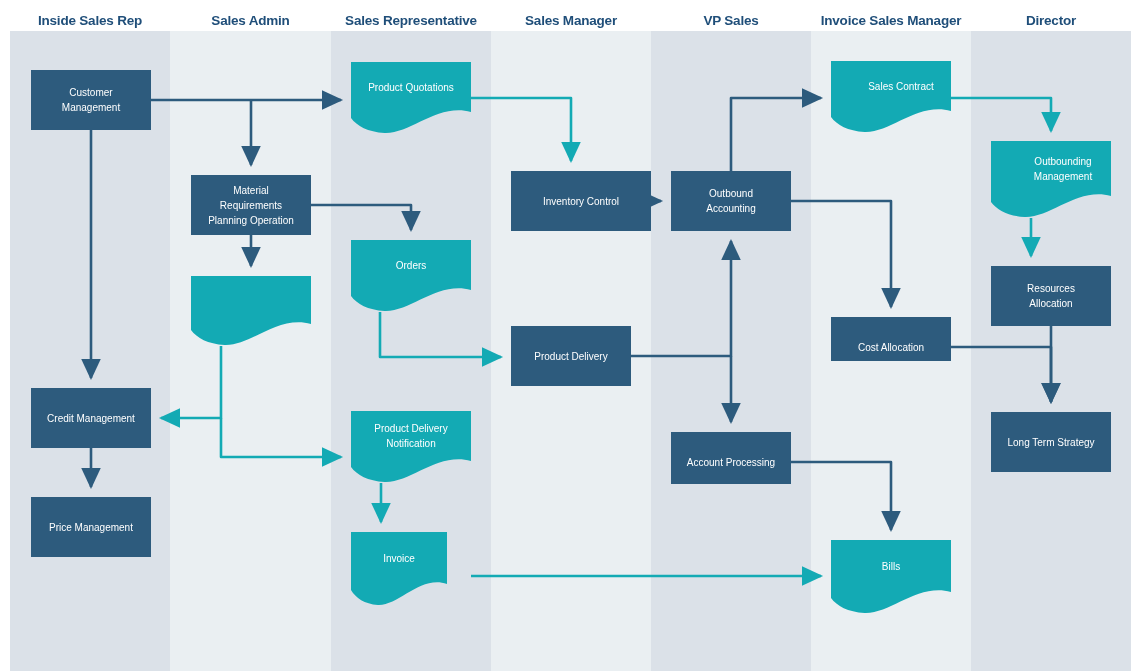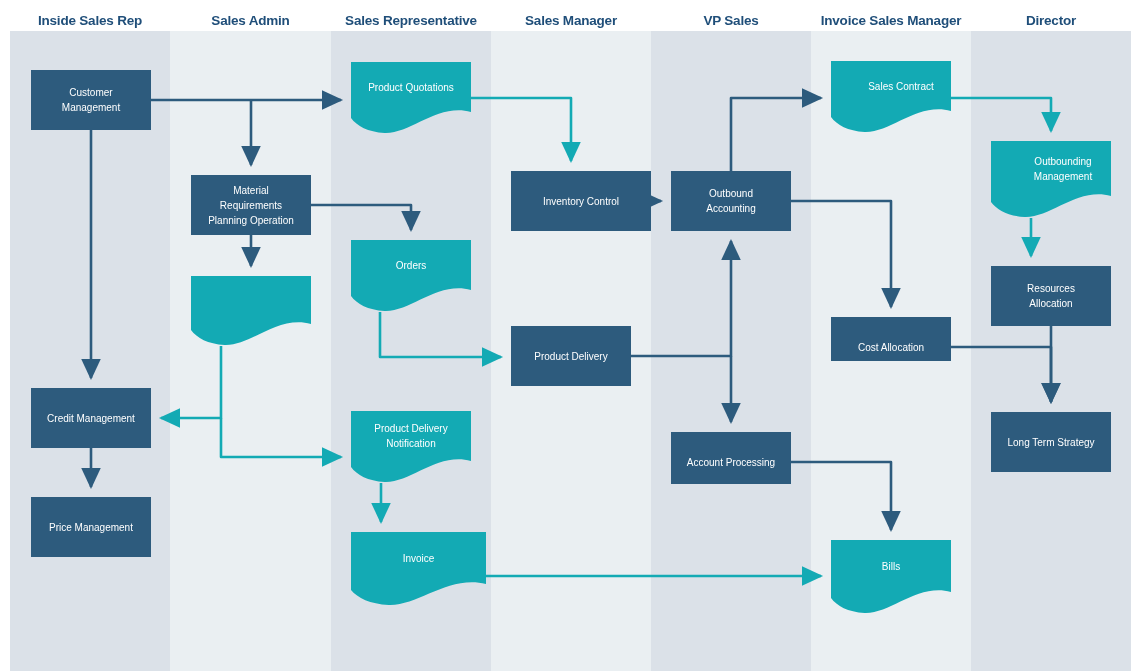--- a/index.html
+++ b/index.html
@@ -127,21 +127,21 @@
         </svg>
         <div class="lbl" style="top: 17.5px;">Orders</div>
       </div>
       <div class="node doc-wrap" style="left: 351px; top: 411px; width: 120px; height: 72px;">
         <svg viewBox="0 0 120 72" preserveAspectRatio="none">
           <path d="M0,0 L120,0 L120,50 C86.39999999999999,41 60,72 33.6,71 C16.8,70 6,64 0,56 Z" fill="#13aab4"></path>
         </svg>
         <div class="lbl" style="top: 10px;">Product Delivery
 Notification</div>
       </div>
-      <div class="node doc-wrap" style="left: 351px; top: 532px; width: 135px; height: 74px;">
+      <div class="node doc-wrap" style="left: 351px; top: 532px; width: 96px; height: 74px;">
         <svg viewBox="0 0 120 74" preserveAspectRatio="none">
           <path d="M0,0 L120,0 L120,52 C86.39999999999999,43 60,74 33.6,73 C16.8,72 6,66 0,58 Z" fill="#13aab4"></path>
         </svg>
         <div class="lbl" style="top: 18.5px;">Invoice</div>
       </div>
       <div class="node proc" style="left: 511px; top: 171px; width: 140px; height: 60px;">
         <div class="lbl" style="top: 22.5px;">Inventory Control</div>
       </div>
       <div class="node proc" style="left: 511px; top: 326px; width: 120px; height: 60px;">
         <div class="lbl" style="top: 22.5px;">Product Delivery</div>

